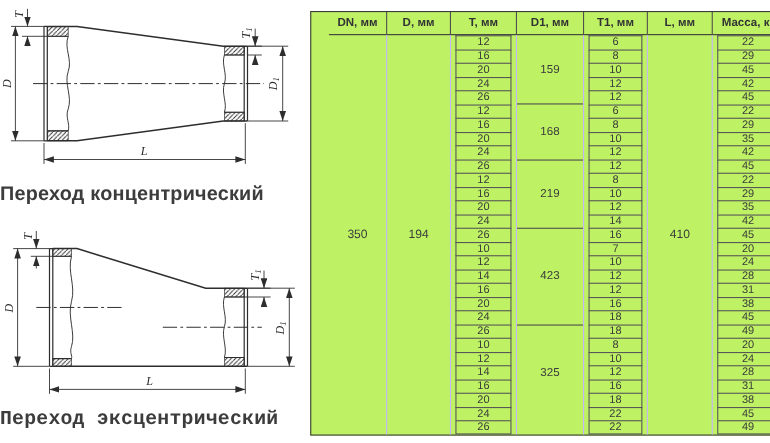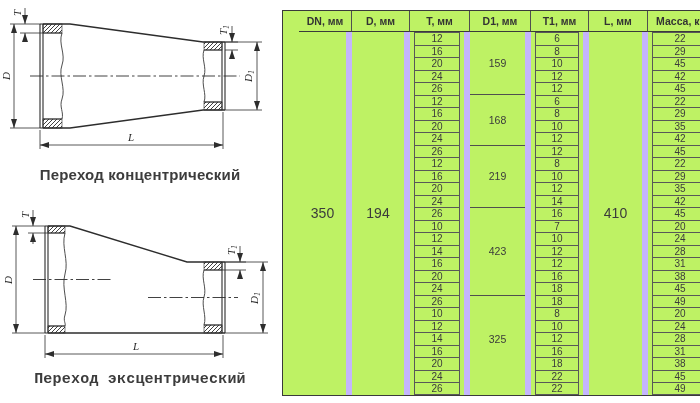--- a/index.html
+++ b/index.html
@@ -1,37 +1,37 @@
 <!DOCTYPE html>
 <html><head>
 <meta charset="utf-8">
 <style>
   html,body{margin:0;padding:0;background:#fff;}
   body{font-family:"Liberation Sans", sans-serif;}
   #page{position:relative;width:700px;height:403px;background:#fff;overflow:hidden;}
 
   
   .draw-svg{position:absolute;left:0;}
-  .caption{position:absolute;left:0;width:280px;text-align:center;
-           font-size:15px;font-weight:600;color:#3c3c3c;letter-spacing:.2px;}
+  .caption{position:absolute;left:0;width:280px;
+           font-size:18px;font-weight:600;color:#3c3c3c;letter-spacing:.2px;}
   #cap1{top:166px;}
   #cap2{top:371px;font-family:Liberation Mono, monospace;}
 
   
   .tbl{position:absolute;left:282px;top:10px;display:grid;
        grid-template-columns:53px 58px 60px 61px 58px 59px 64px;
        border:1.5px solid #3a3a3a;background:#bef264;padding-left:16px;}
   .th{height:21px;display:flex;align-items:center;justify-content:center;
       font-weight:bold;font-size:10.5px;color:#333;
       border-bottom:1.3px solid #3a3a3a;border-right:1px solid #4f4f4f;box-sizing:border-box;}
   .th.last{border-right:none;}
-  .col{height:362.5px;border-right:6px solid #c4b5fd;box-sizing:border-box;}
+  .col{height:362.5px;border-right:1px solid #c4b5fd;box-sizing:border-box;}
   .col.last{border-right:none;}
   .cell-merged{height:100%;display:flex;align-items:center;justify-content:center;
-               font-size:14px;color:#3b3b3b;}
+               font-size:11px;color:#3b3b3b;}
   .vbox{height:12.5px;margin:0 4px;border:1px solid #585858;border-bottom:none;
         display:flex;align-items:center;justify-content:center;
         font-size:10px;color:#3b3b3b;box-sizing:border-box;}
   .vbox:last-child{border-bottom:1px solid #585858;}
   .d1cell{display:flex;align-items:center;justify-content:center;
           font-size:10.5px;color:#3b3b3b;border-bottom:1px solid #4f4f4f;box-sizing:border-box;}
   .d1cell:last-child{border-bottom:none;}
 
   
   .ol{stroke:#2d2d2d;stroke-width:1.4;fill:none;}

